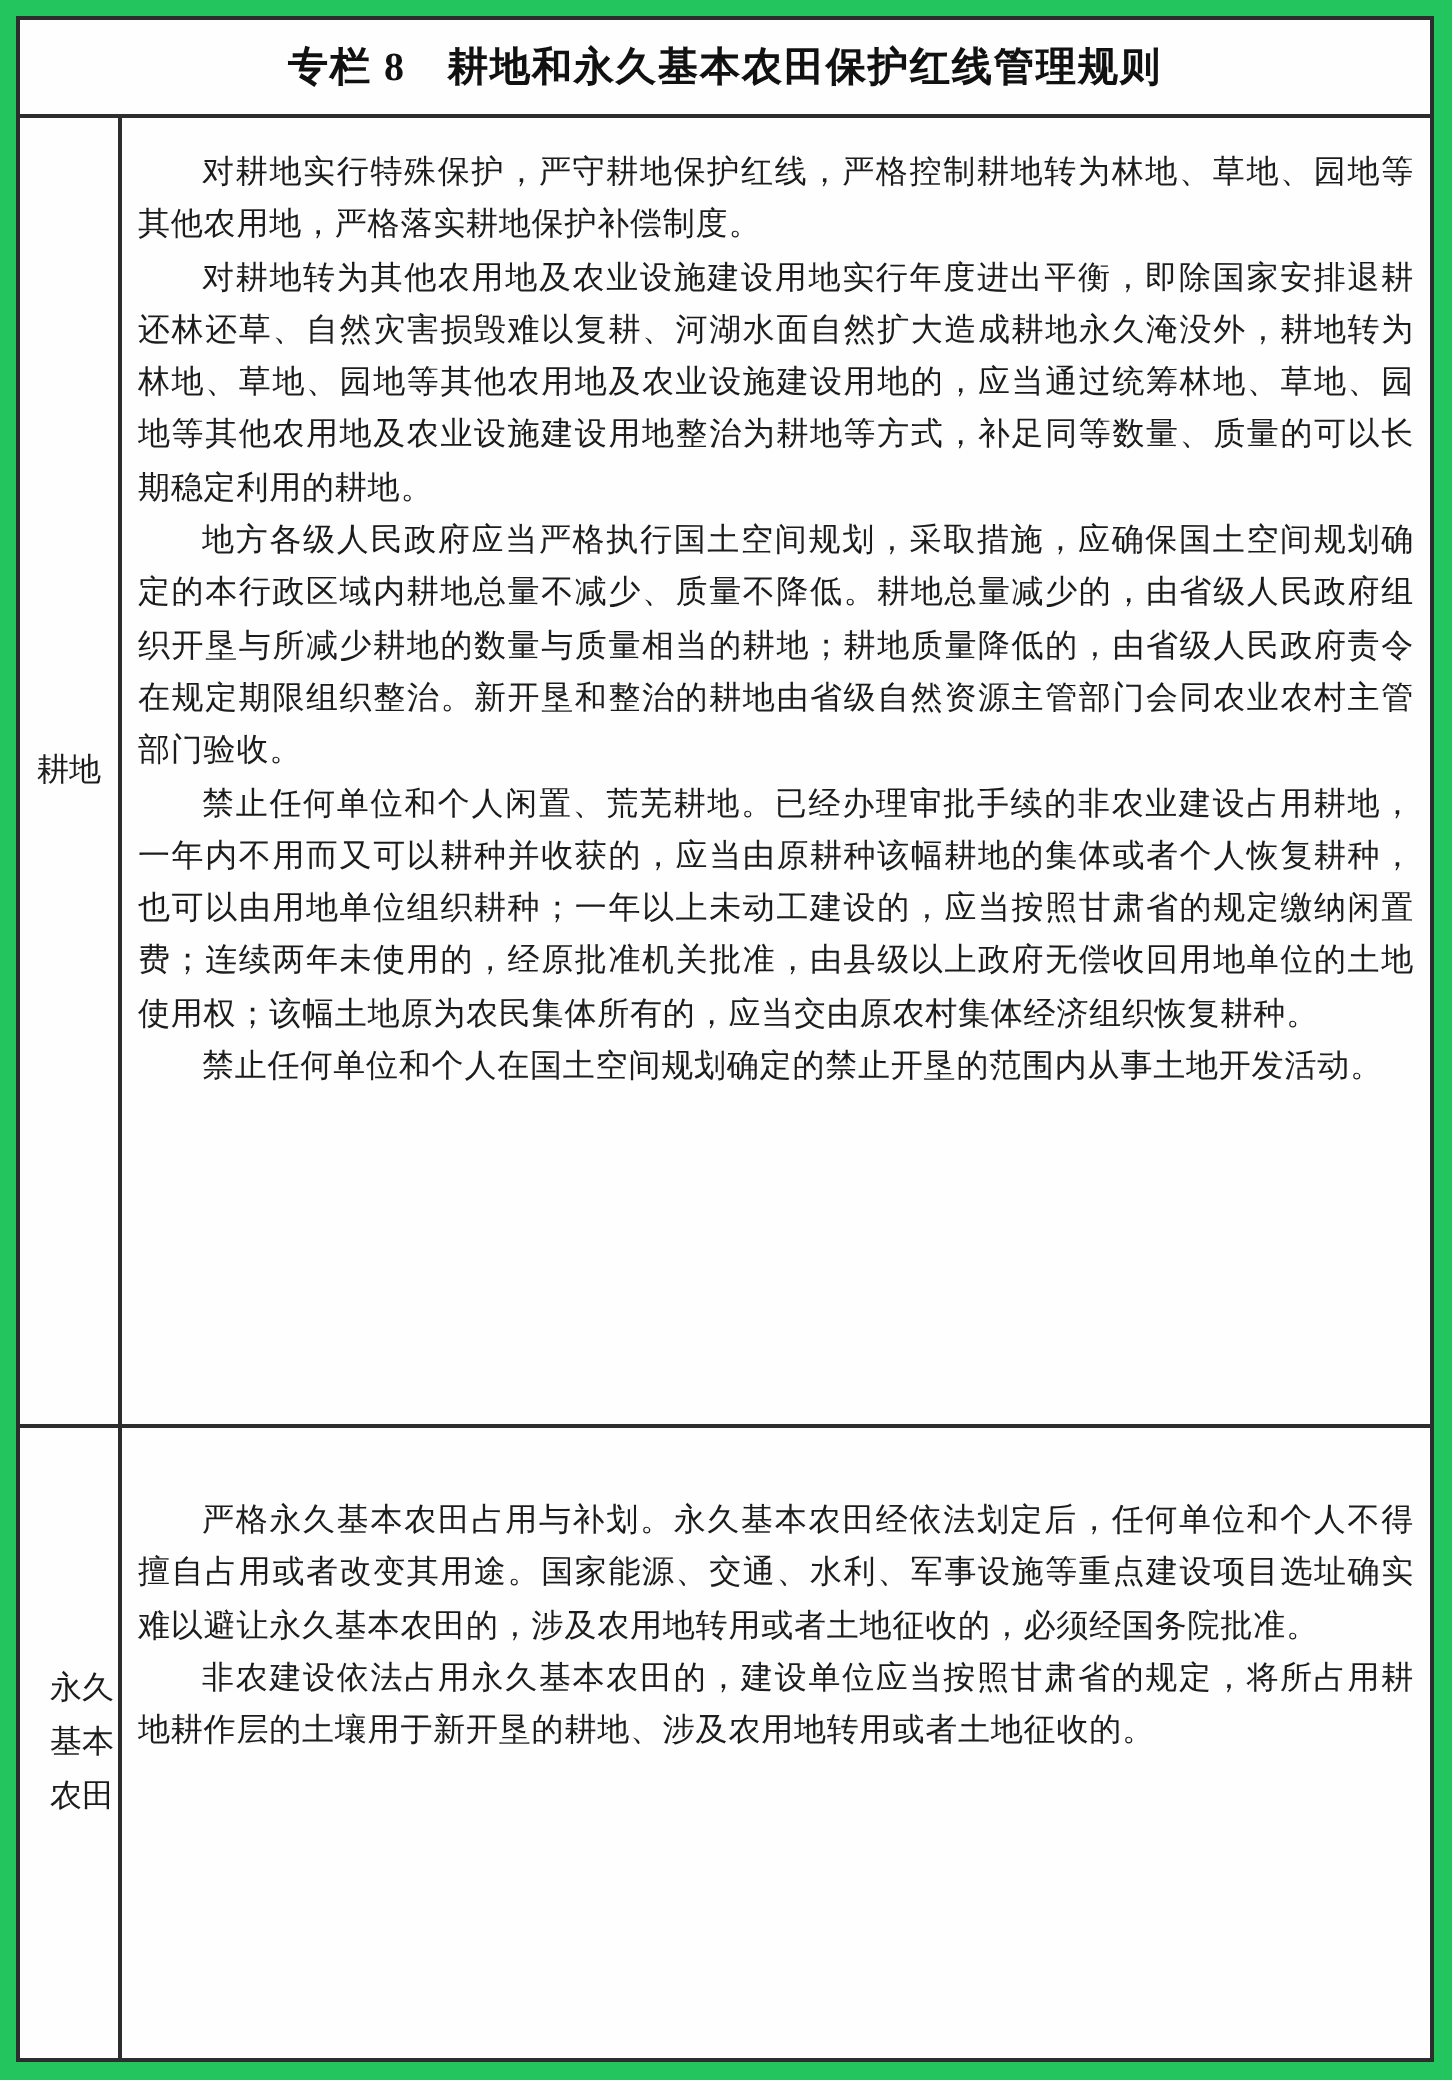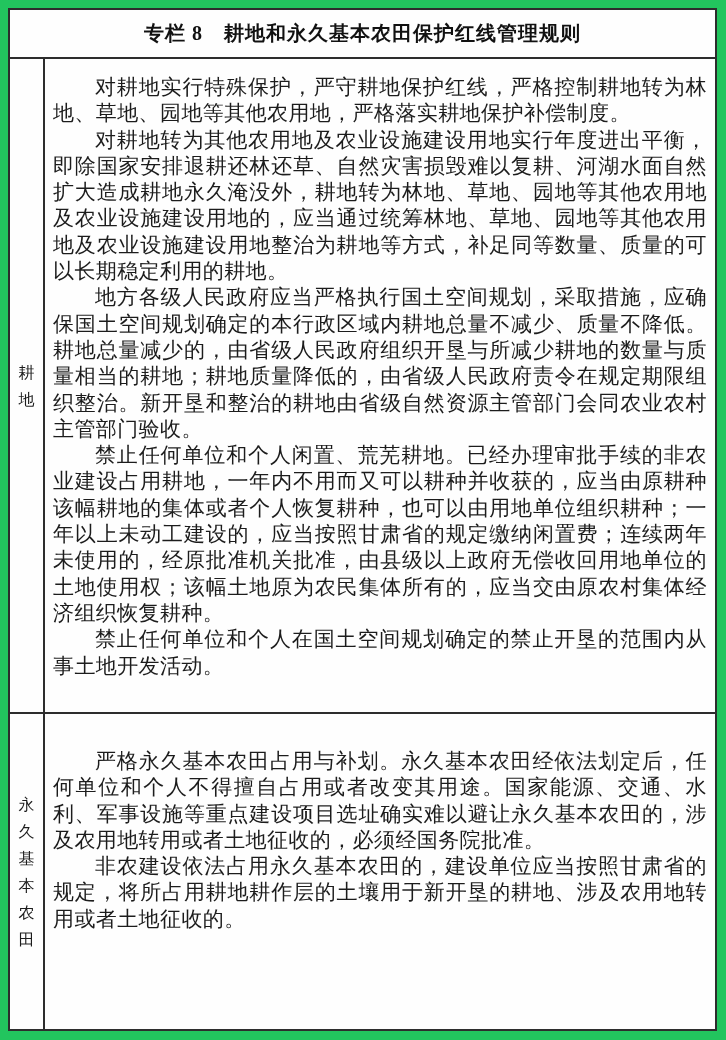--- a/index.html
+++ b/index.html
@@ -47,46 +47,46 @@
   }
   .t-row.r1 {
     height: 655px;
     flex-shrink: 0;
     border-bottom: 2px solid #2d2d2d;
   }
   .t-row.r2 {
     flex: 1;
   }
   .label-cell {
-    width: 35px;
+    width: 51px;
     flex-shrink: 0;
     box-sizing: border-box;
     border-right: 2px solid #2d2d2d;
     display: flex;
     align-items: center;
     justify-content: center;
-    text-align: center;
+    text-align: right;
     font-size: 16px;
     line-height: 27px;
     padding: 2px;
     word-break: break-all;
     color: #1c1c1c;
   }
   .content-cell {
     flex: 1;
     box-sizing: border-box;
     padding: 15px 8px 0 8px;
     overflow: hidden;
   }
   .r2 .content-cell {
     padding-top: 34px;
   }
   p.para {
     margin: 0;
-    font-size: 21px;
+    font-size: 16px;
     line-height: 26.3px;
     text-align: justify;
     text-indent: 2em;
     letter-spacing: 0.4px;
     color: #1c1c1c;
   }
 </style>
 </head>
 <body>
 

